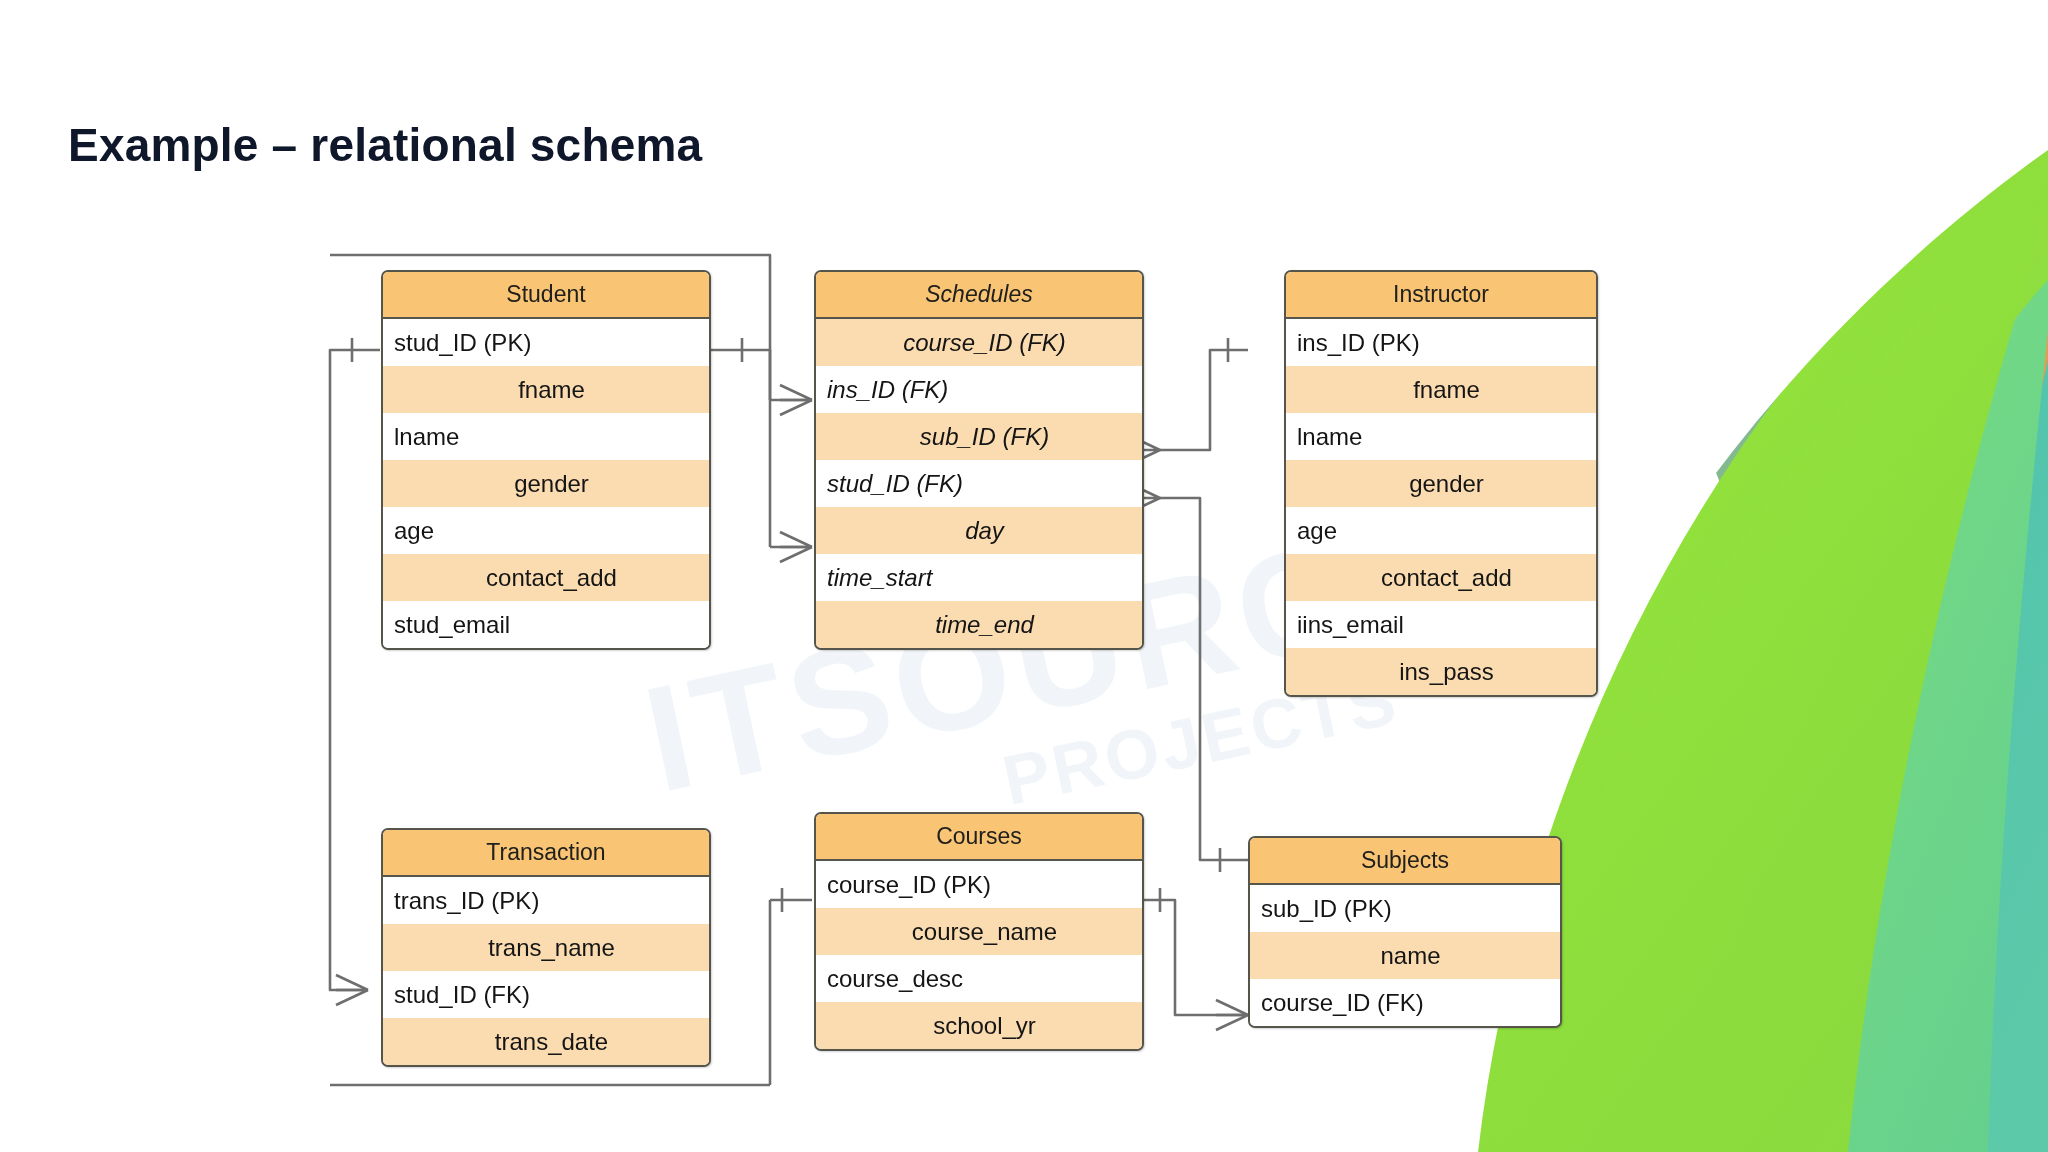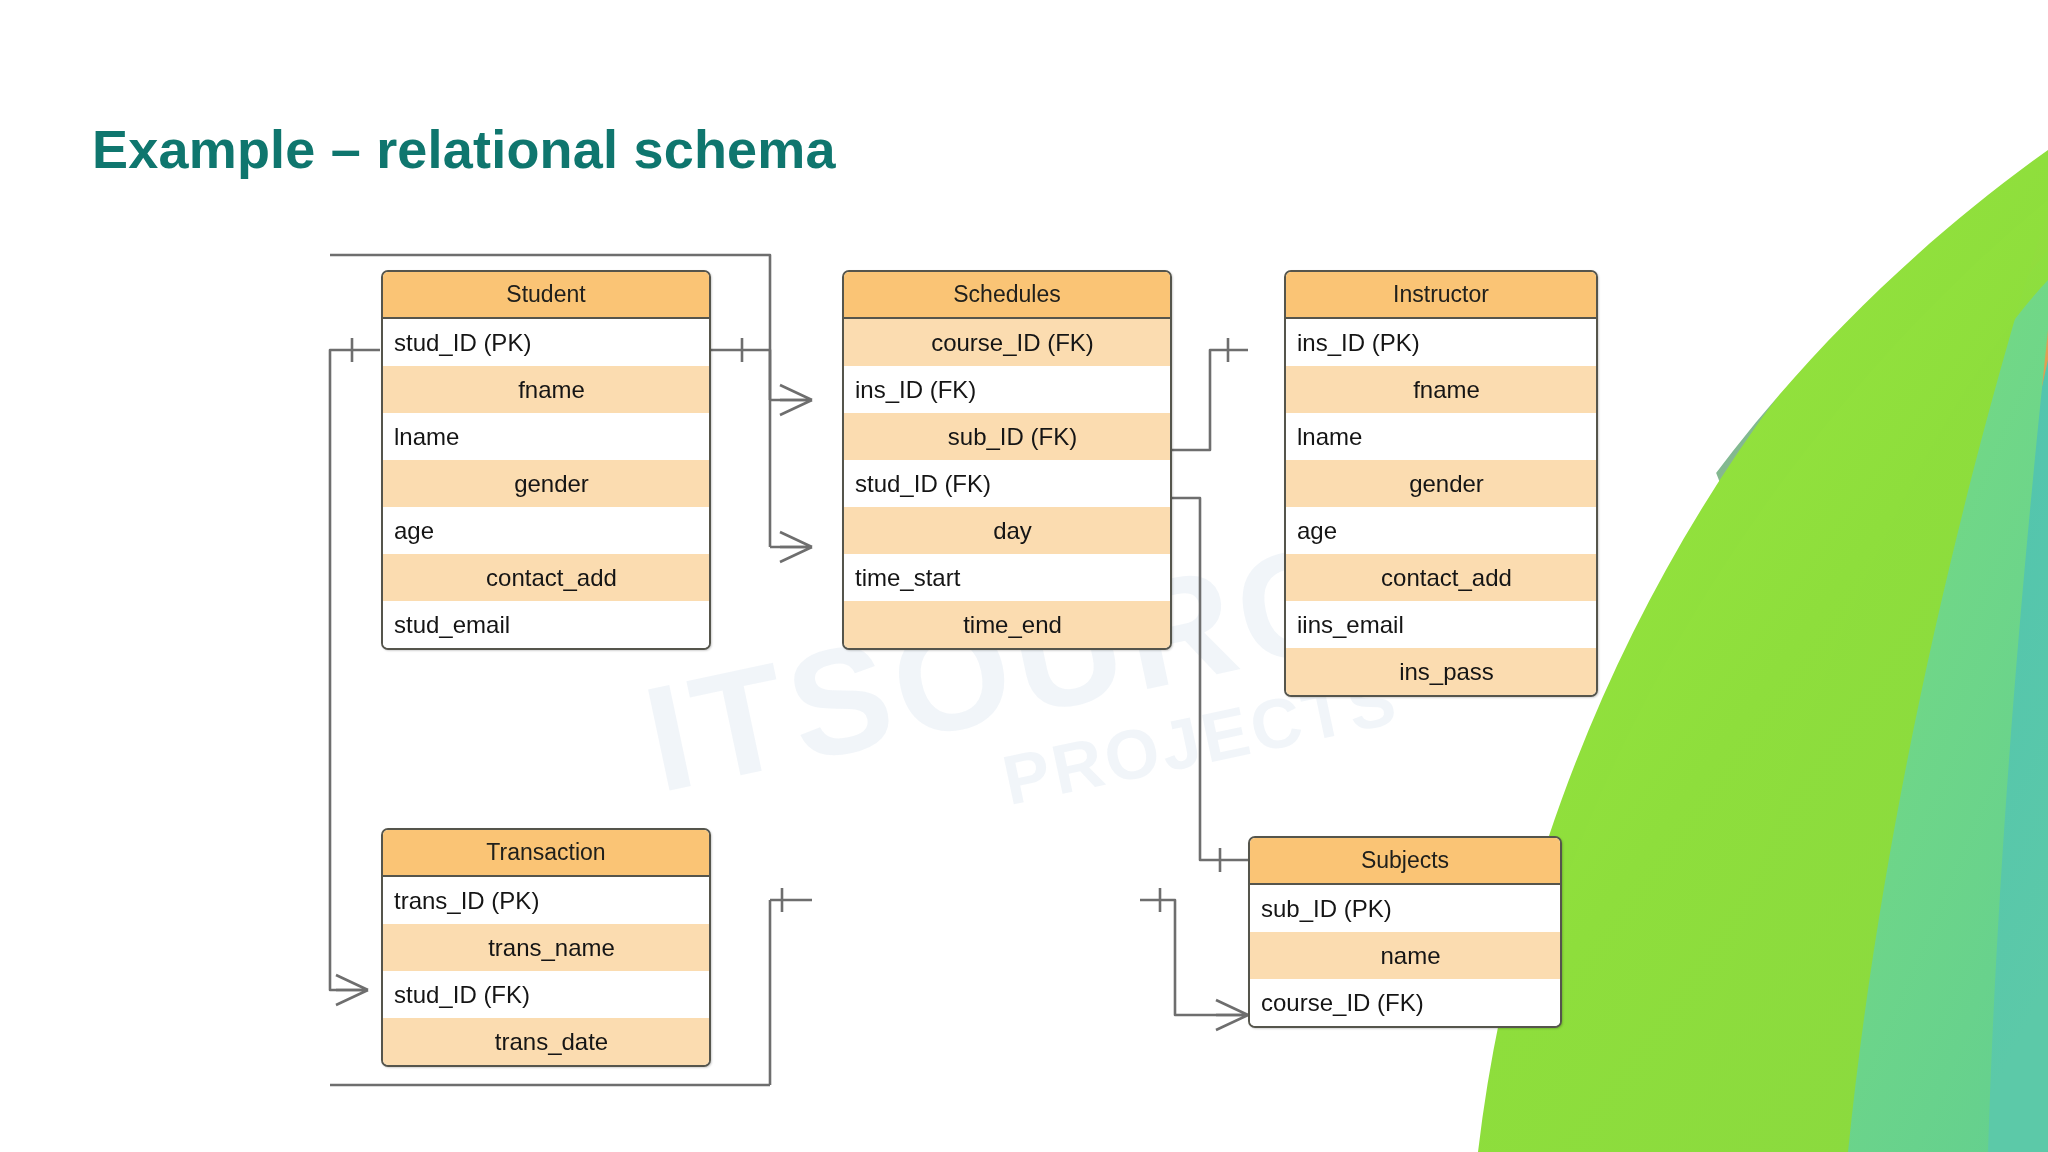--- a/index.html
+++ b/index.html
@@ -10,23 +10,23 @@
     font-family:"Liberation Sans", sans-serif;
   }
   #slide{position:absolute;inset:0;width:2048px;height:1152px;overflow:hidden;background:#fff;}
 
   
   #bg-decor{position:absolute;top:0;right:0;width:820px;height:1152px;overflow:hidden;pointer-events:none;}
   #bg-decor svg{display:block;}
 
   
   #page-title{
-    position:absolute;left:92px;top:118px;
-    font-size:54px;font-weight:bold;letter-spacing:.2px;
-    color:#0f766e;white-space:nowrap;
+    position:absolute;left:68px;top:118px;
+    font-size:46px;font-weight:bold;letter-spacing:.2px;
+    color:#0f172a;white-space:nowrap;
   }
 
   
   #diagram{position:absolute;left:0;top:0;width:2048px;height:1152px;padding-left:29px;}
   #wires{position:absolute;left:0;top:0;width:2048px;height:1152px;}
 
   
   .entity{
     position:absolute;
     border:2px solid #55554c;
@@ -155,21 +155,21 @@
       <div class="entity-title">Student</div>
       <div class="attr">stud_ID (PK)</div>
       <div class="attr alt">fname</div>
       <div class="attr">lname</div>
       <div class="attr alt">gender</div>
       <div class="attr">age</div>
       <div class="attr alt">contact_add</div>
       <div class="attr">stud_email</div>
     </div>
 
-    <div class="entity" style="left:842px;top:270px;width:330px;">
+    <div class="entity" style="left:814px;top:270px;width:330px;font-style:italic;">
       <div class="entity-title">Schedules</div>
       <div class="attr alt">course_ID (FK)</div>
       <div class="attr">ins_ID (FK)</div>
       <div class="attr alt">sub_ID (FK)</div>
       <div class="attr">stud_ID (FK)</div>
       <div class="attr alt">day</div>
       <div class="attr">time_start</div>
       <div class="attr alt">time_end</div>
     </div>
 
@@ -186,20 +186,27 @@
     </div>
 
     <div class="entity" style="left:381px;top:812px;width:330px;margin-top:16px;">
       <div class="entity-title">Transaction</div>
       <div class="attr">trans_ID (PK)</div>
       <div class="attr alt">trans_name</div>
       <div class="attr">stud_ID (FK)</div>
       <div class="attr alt">trans_date</div>
     </div>
 
+    <div class="entity" style="left:814px;top:812px;width:330px;">
+      <div class="entity-title">Courses</div>
+      <div class="attr">course_ID (PK)</div>
+      <div class="attr alt">course_name</div>
+      <div class="attr">course_desc</div>
+      <div class="attr alt">school_yr</div>
+    </div>
 
     <div class="entity" style="left:1248px;top:836px;width:314px;">
       <div class="entity-title">Subjects</div>
       <div class="attr">sub_ID (PK)</div>
       <div class="attr alt">name</div>
       <div class="attr">course_ID (FK)</div>
     </div>
 
   </div>
 </div>

